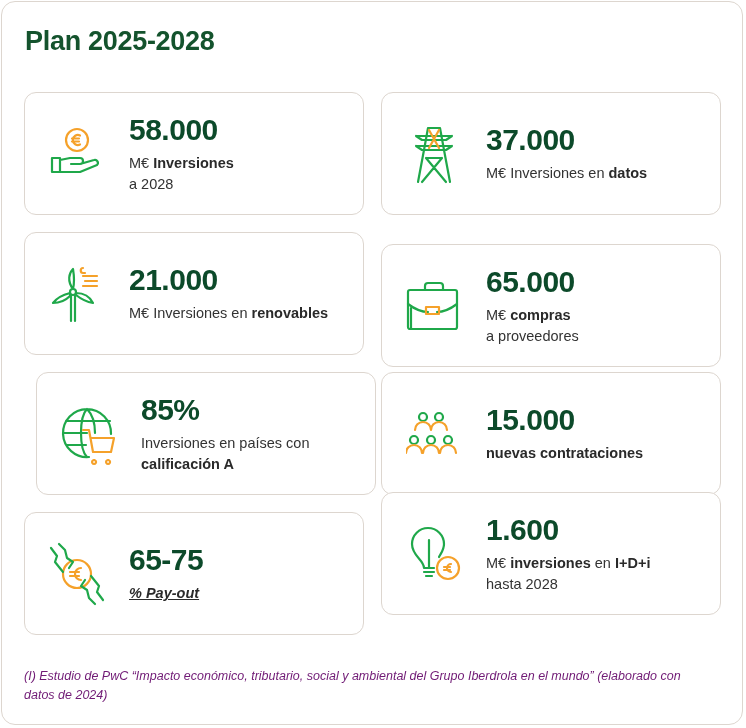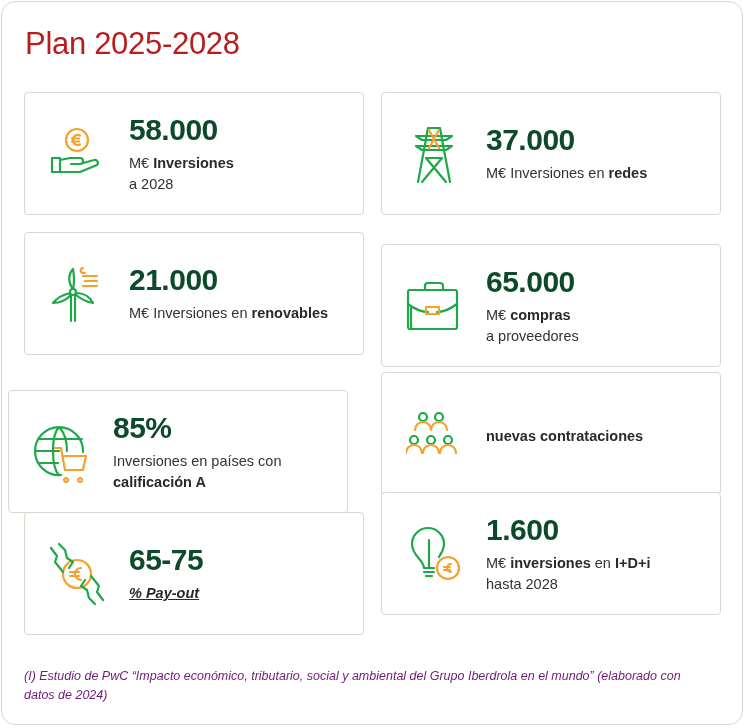--- a/index.html
+++ b/index.html
@@ -3,25 +3,25 @@
 <meta charset="utf-8">
 <style>
   html, body { margin: 0; padding: 0; background: #ffffff; }
   body { width: 746px; height: 728px; position: relative; font-family: "Liberation Sans", "DejaVu Sans", sans-serif; }
   .frame {
     position: absolute; left: 1px; top: 1px; width: 742px; height: 724px;
     border: 1px solid #ddd6cf; border-radius: 14px; background: #fff; box-sizing: border-box;
   }
   .title {
     position: absolute; left: 25px; top: 26px; margin: 0;
-    font-size: 31px; font-weight: 400; color: #b91c1c; letter-spacing: -0.3px;
+    font-size: 27px; font-weight: 700; color: #14532d; letter-spacing: -0.3px;
   }
   .card {
     position: absolute; width: 340px; height: 123px; box-sizing: border-box;
-    border: 1px solid #ddd6cf; border-radius: 4px; background: #fff;
+    border: 1px solid #ddd6cf; border-radius: 12px; background: #fff;
   }
   .card .icon { position: absolute; left: 24px; top: 29px; width: 56px; height: 64px; }
   .card .icon svg { width: 56px; height: 64px; }
   .card .text { position: absolute; left: 104px; right: 12px; top: 0; bottom: 0; display: flex; flex-direction: column; justify-content: center; }
   .value { font-size: 30px; font-weight: 700; color: #0c4a2a; line-height: 34px; letter-spacing: -0.5px; }
   .desc { font-size: 14.5px; color: #333; line-height: 21px; margin-top: 6px; }
   .desc b { font-weight: 700; color: #2a2a2a; }
   .desc i { font-style: italic; text-decoration: underline; }
   .footnote {
     position: absolute; left: 24px; top: 667px; width: 690px;
@@ -50,21 +50,21 @@
     </div>
     <div class="card" style="left: 381px; top: 92px;">
       <div class="icon">
   <svg viewBox="0 0 56 64" fill="none" stroke-width="2.2" stroke-linecap="round" stroke-linejoin="round">
     <path d="M22 6h12M22 6l-4 22M34 6l4 22M10 14h36M10 14l6 4h24l6-4M10 24h36M10 24l6 4h24l6-4M18 28l-6 32M38 28l6 32M20 36h16M20 36l20 24M36 36l-20 24" stroke="#1fa84a"></path>
     <path d="M23 8l10 18M33 8l-10 18" stroke="#f5a12a"></path>
   </svg>
 </div>
       <div class="text">
         <div class="value">37.000</div>
-        <div class="desc">M€ Inversiones en <b>redes</b></div>
+        <div class="desc">M€ Inversiones en <b>datos</b></div>
       </div>
     </div>
     <div class="card" style="left: 24px; top: 232px;">
       <div class="icon">
   <svg viewBox="0 0 56 64" fill="none" stroke-width="2.2" stroke-linecap="round" stroke-linejoin="round">
     <circle cx="24" cy="30" r="3" stroke="#1fa84a"></circle>
     <path d="M24 27c-6-8-4-16 0-20 1 6 2 12 0 20zM21 31c-8 2-14 6-17 10 6 0 12-2 17-7zM27 31c8 0 14 4 17 10-6-1-12-4-17-8zM22 33v26M26 33v26" stroke="#1fa84a"></path>
     <path d="M34 6c-3 0-3 5 0 5h2M34 14h14M36 19h12M34 24h14" stroke="#f5a12a"></path>
   </svg>
 </div>
@@ -80,21 +80,21 @@
     <rect x="2" y="16" width="49" height="39" rx="2" stroke="#1fa84a"></rect>
     <path d="M2 30c8 6 16 8 20 8M51 30c-8 6-16 8-20 8M5 34v21" stroke="#1fa84a"></path>
     <rect x="20" y="33" width="13" height="7" stroke="#f5a12a"></rect>
   </svg>
 </div>
       <div class="text">
         <div class="value">65.000</div>
         <div class="desc">M€ <b>compras</b><br>a proveedores</div>
       </div>
     </div>
-    <div class="card" style="left: 8px; top: 372px; margin-top: 18px;">
+    <div class="card" style="left: 36px; top: 372px;">
       <div class="icon">
   <svg viewBox="0 0 56 64" fill="none" stroke-width="2.2" stroke-linecap="round" stroke-linejoin="round">
     <path d="M28 55A24 24 0 1 1 50 32M2 31h24M5 19h44M5 43h20M26 7c-8 8-8 40 0 48M26 7c6 6 8 14 8 24" stroke="#1fa84a"></path>
     <path d="M22 28h6l4 22h18l3-14H30M33 58a2 2 0 1 0 0.1 0M47 58a2 2 0 1 0 0.1 0" stroke="#f5a12a"></path>
   </svg>
 </div>
       <div class="text">
         <div class="value">85%</div>
         <div class="desc">Inversiones en países con<br><b>calificación A</b></div>
       </div>
@@ -104,20 +104,21 @@
   <svg viewBox="0 0 56 64" fill="none" stroke-width="2.2" stroke-linecap="round" stroke-linejoin="round">
     <circle cx="17" cy="15" r="4" stroke="#1fa84a"></circle>
           <circle cx="33" cy="15" r="4" stroke="#1fa84a"></circle>
     <circle cx="8" cy="38" r="4" stroke="#1fa84a"></circle>
           <circle cx="25" cy="38" r="4" stroke="#1fa84a"></circle>
           <circle cx="42" cy="38" r="4" stroke="#1fa84a"></circle>
     <path d="M9 28a8 8 0 0 1 16 0M25 28a8 8 0 0 1 16 0M0 51a8 8 0 0 1 16 0M17 51a8 8 0 0 1 16 0M34 51a8 8 0 0 1 16 0" stroke="#f5a12a"></path>
   </svg>
 </div>
       <div class="text">
+        <div class="value">15.000</div>
         <div class="desc"><b>nuevas contrataciones</b></div>
       </div>
     </div>
     <div class="card" style="left: 24px; top: 512px;">
       <div class="icon">
   <svg viewBox="0 0 56 64" fill="none" stroke-width="2.2" stroke-linecap="round" stroke-linejoin="round">
     <circle cx="28" cy="32" r="14" stroke="#f5a12a"></circle>
     <path d="M32 26a6 6 0 1 0 0 12M21 30h9M21 34h9" stroke="#f5a12a"></path>
     <path d="M2 6l6 8-2 6 8 10M10 2l6 6 2 8 6 4-4 6" stroke="#1fa84a"></path>
     <path d="M54 58l-6-8 2-6-8-10M46 62l-6-6-2-8-6-4 4-6" stroke="#1fa84a"></path>

